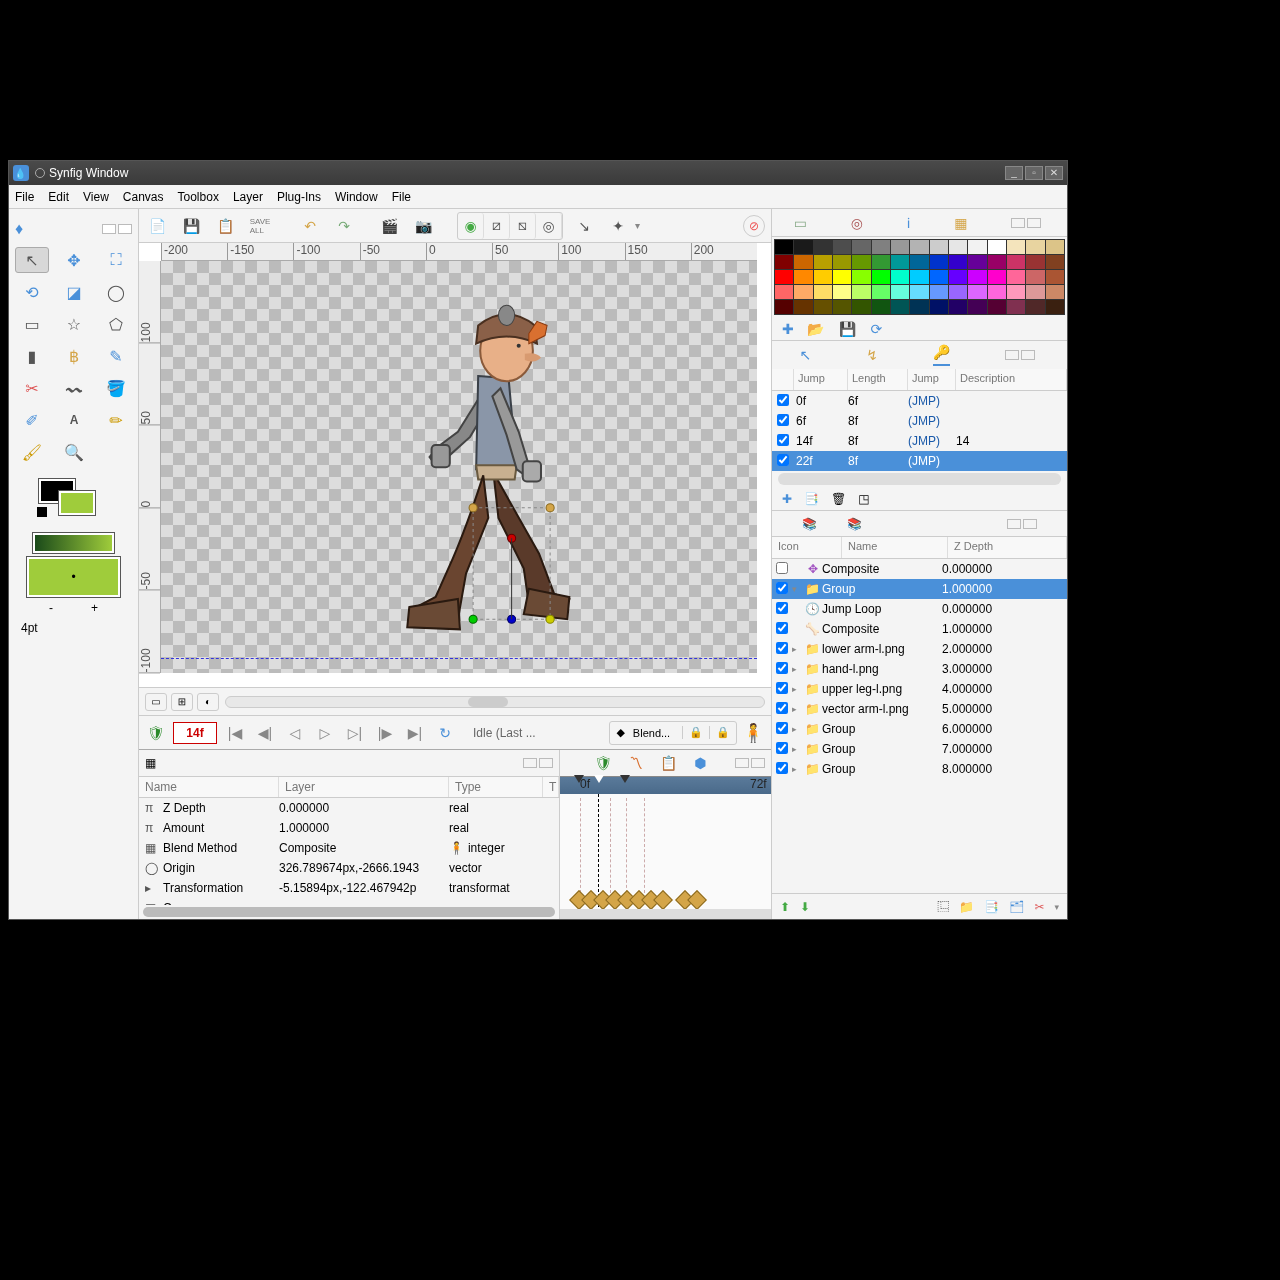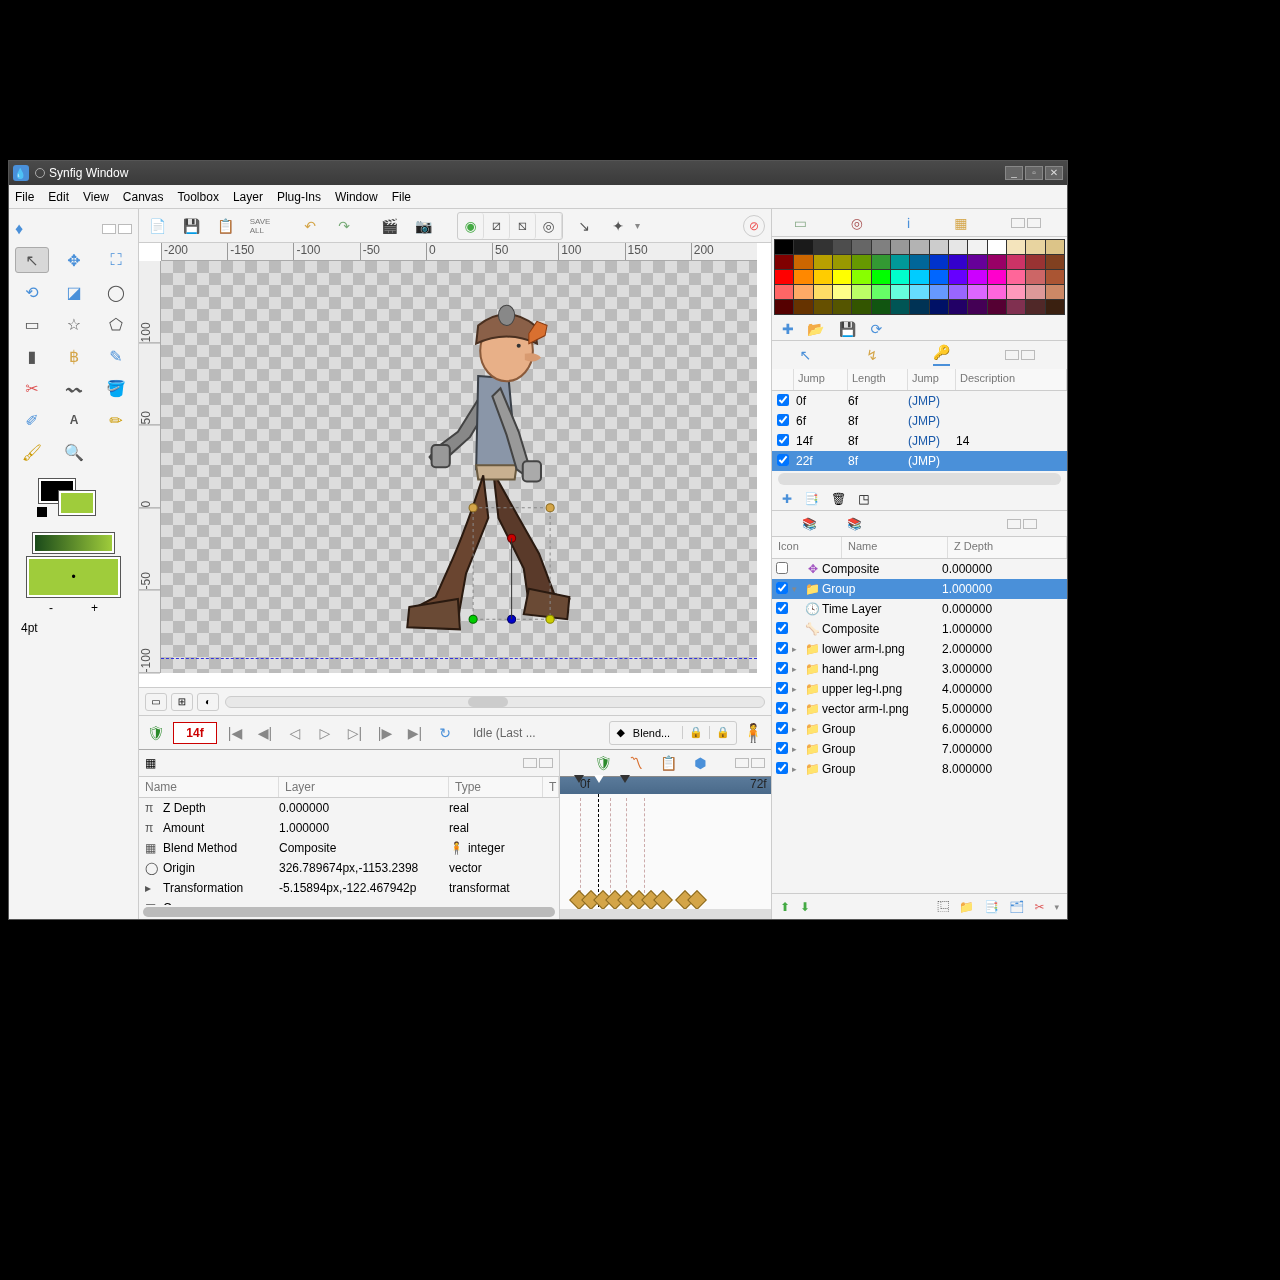--- a/index.html
+++ b/index.html
@@ -357,21 +357,21 @@
                 <div class="pv">1.000000</div>
                 <div class="pt">real</div>
               </div>
               <div class="param-row">
                 <div class="pn"><span class="pi">▦</span>Blend Method</div>
                 <div class="pv">Composite</div>
                 <div class="pt"><span style="color:#2a8a2a">🧍</span>integer</div>
               </div>
               <div class="param-row">
                 <div class="pn"><span class="pi">◯</span>Origin</div>
-                <div class="pv">326.789674px,-1153.2398</div>
+                <div class="pv">326.789674px,-2666.1943</div>
                 <div class="pt">vector</div>
               </div>
               <div class="param-row">
                 <div class="pn"><span class="pi">▸</span>Transformation</div>
                 <div class="pv">-5.15894px,-122.467942p</div>
                 <div class="pt">transformat</div>
               </div>
               <div class="param-row">
                 <div class="pn"><span class="pi">▦</span>Canvas</div>
                 <div class="pv"><group></group></div>
@@ -605,21 +605,21 @@
               <div class="cb"><input type="checkbox" checked="" style=""></div>
               <div class="exp">▾</div>
               <div class="ico" style="color:#6b9a3a">📁</div>
               <div class="nm">Group</div>
               <div class="zd">1.000000</div>
             </div>
             <div class="layer-row">
               <div class="cb"><input type="checkbox" checked="" style=""></div>
               <div class="exp"></div>
               <div class="ico" style="color:#c03030">🕓</div>
-              <div class="nm">Time Layer</div>
+              <div class="nm">Jump Loop</div>
               <div class="zd">0.000000</div>
             </div>
             <div class="layer-row">
               <div class="cb"><input type="checkbox" checked="" style=""></div>
               <div class="exp"></div>
               <div class="ico" style="color:#888">🦴</div>
               <div class="nm">Composite</div>
               <div class="zd">1.000000</div>
             </div>
             <div class="layer-row">

